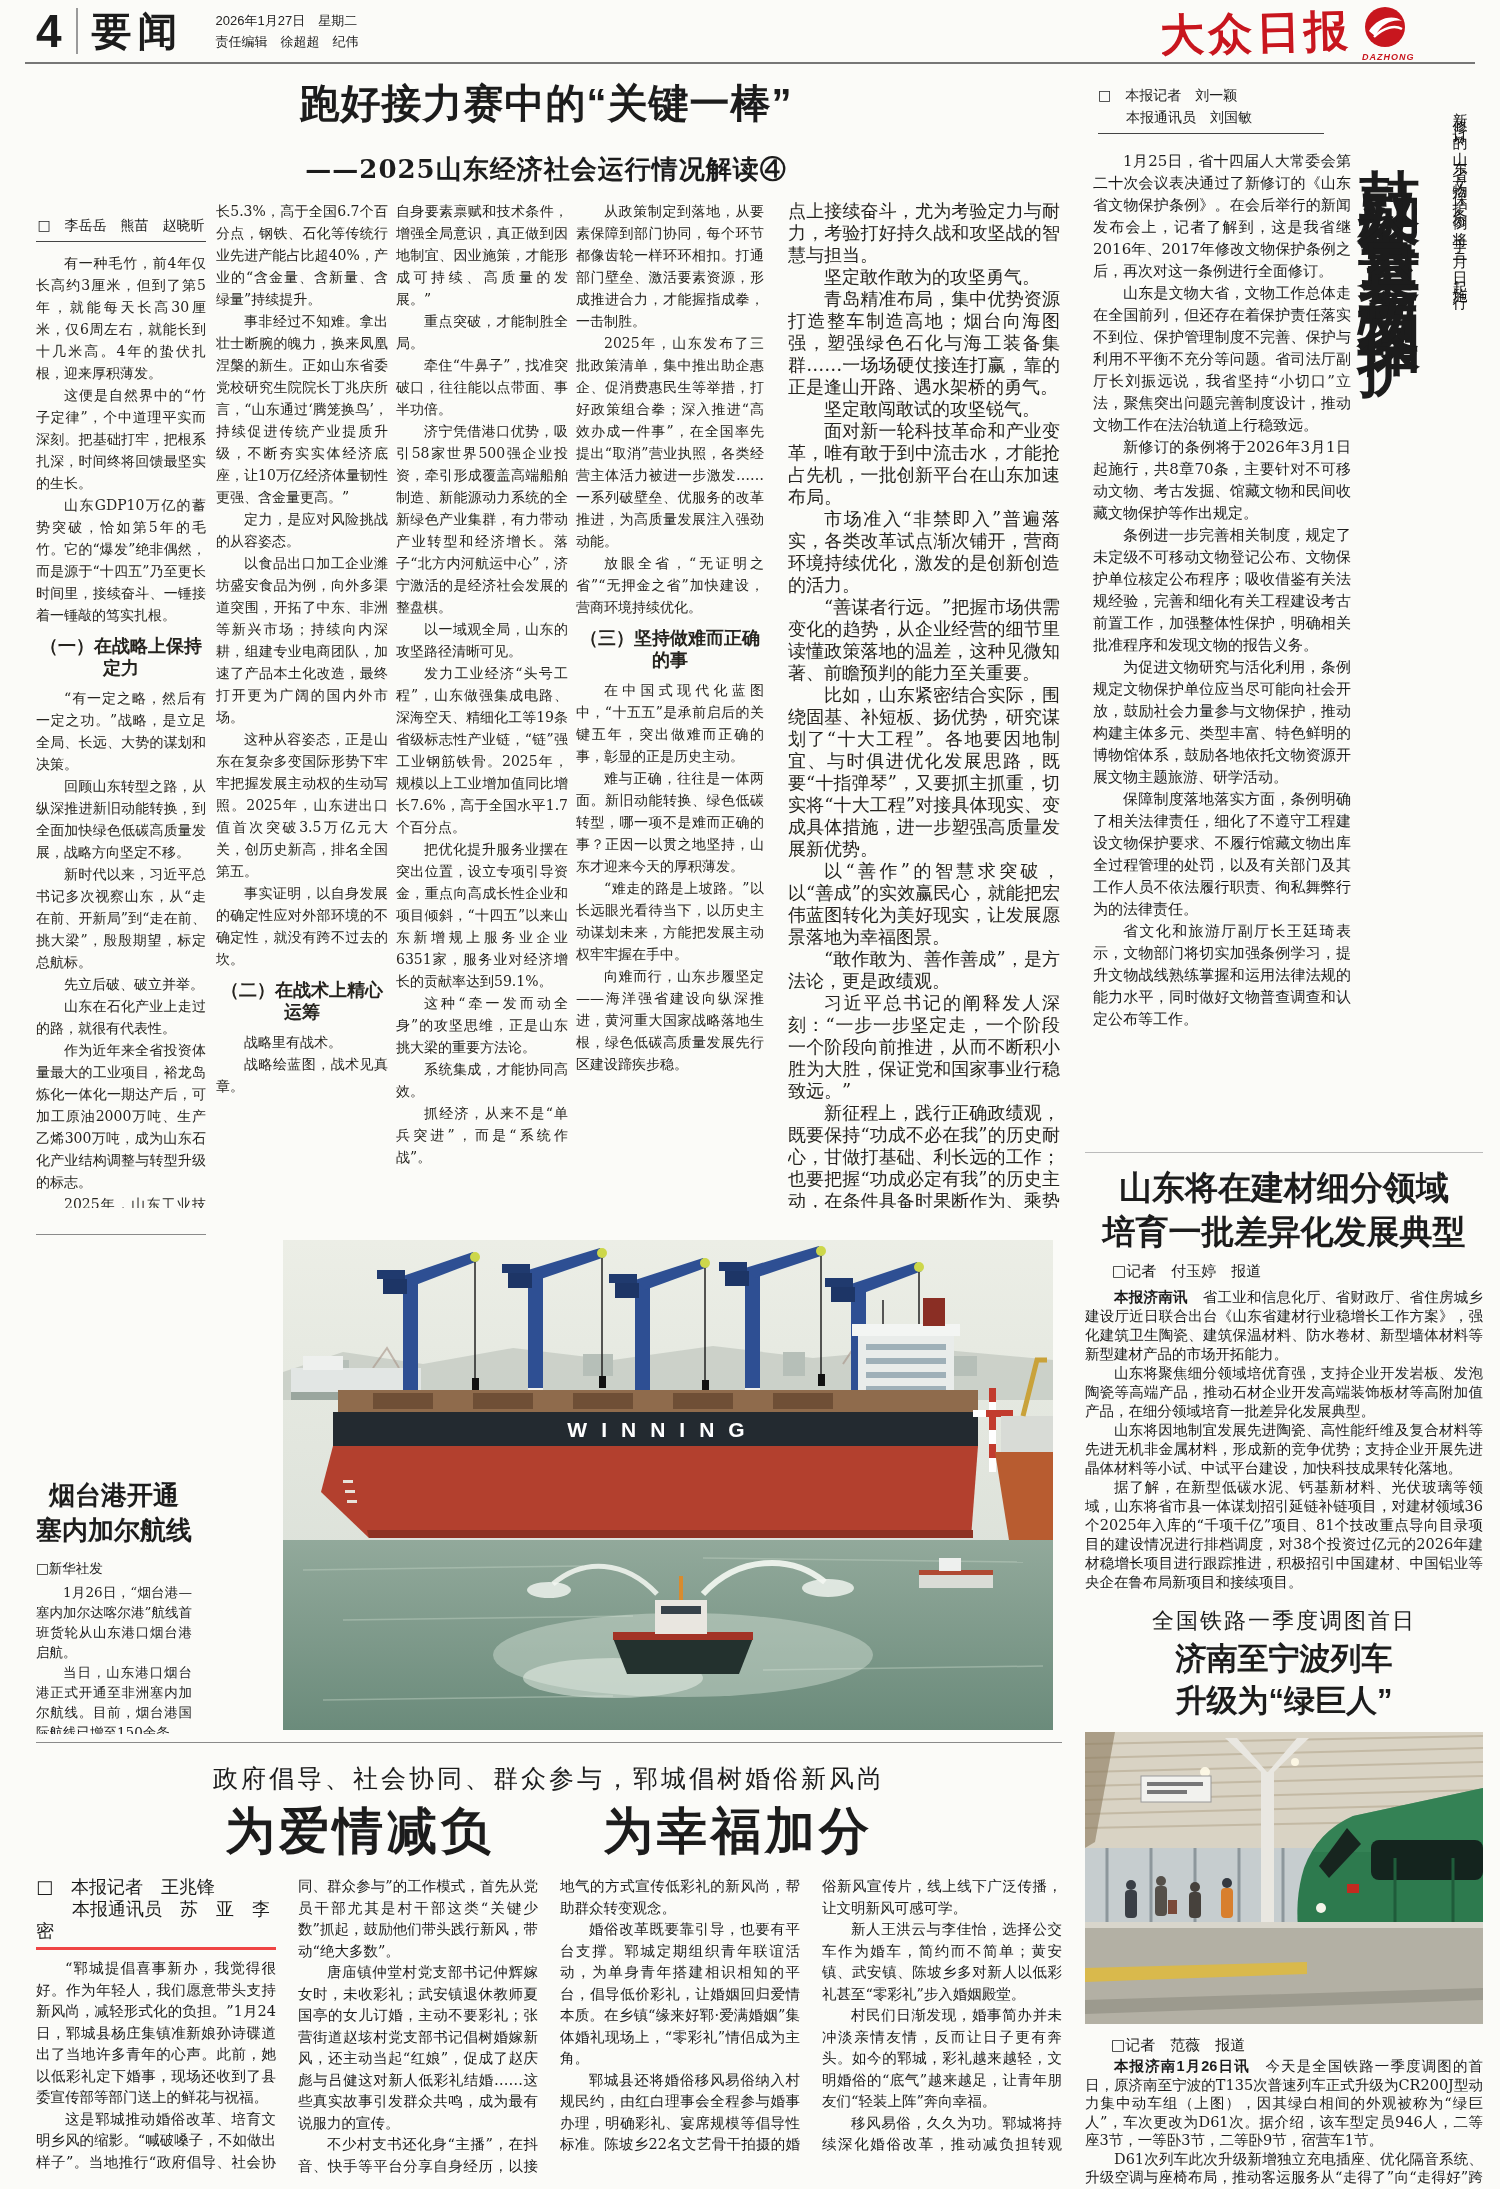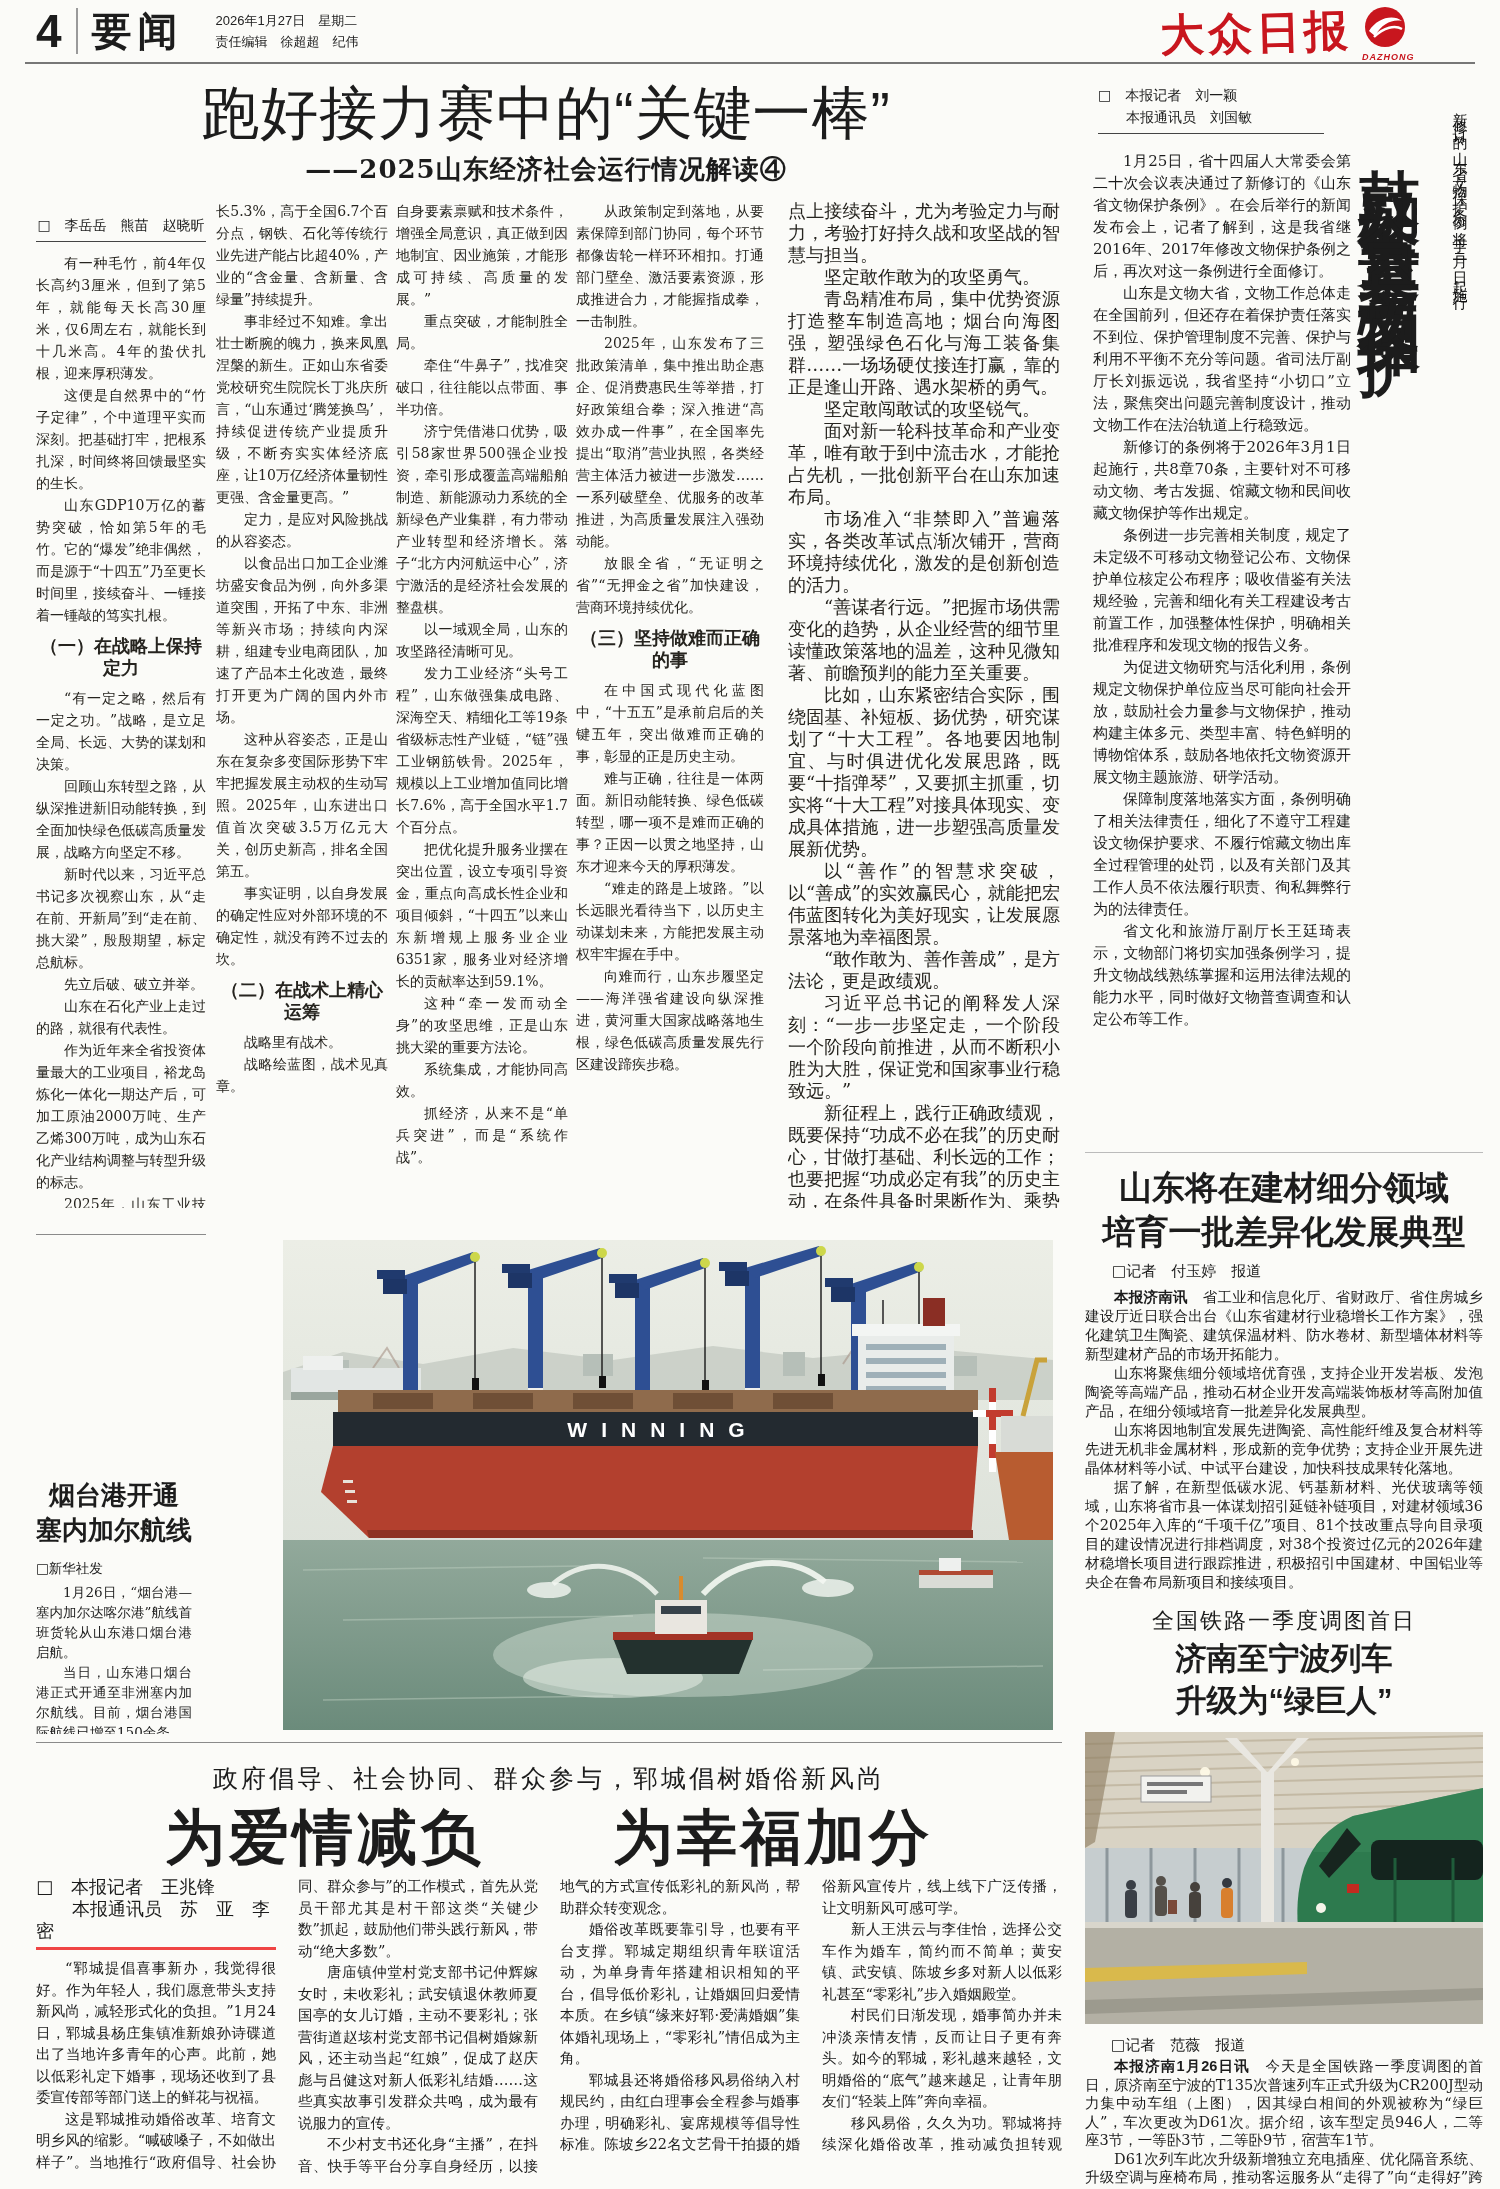--- a/index.html
+++ b/index.html
@@ -18,36 +18,36 @@
        font-family:"DejaVu Serif",serif;transform:rotate(-1.5deg);}
   .masthead-latin{font-size:9px;font-weight:bold;font-style:italic;color:#c8161e;letter-spacing:1px;text-align:center;}
   
   .art p{margin:0;text-indent:2em;text-align:justify;}
   .art p.noind{text-indent:0;}
   .art p b{font-family:"Liberation Sans",sans-serif;}
   .sec-head{font-family:"Liberation Sans",sans-serif;font-weight:bold;font-size:18px;
        text-align:center;margin:9px 0 8px 0;text-indent:0;}
   .maincol{font-size:14px;line-height:22px;overflow:hidden;color:#26241f;}
   .byline{font-size:14px;line-height:22px;border-bottom:1px solid #444;padding-bottom:5px;}
-  .headline-main{font-size:58px;font-weight:400;letter-spacing:1px;line-height:1.15;}
+  .headline-main{font-size:40px;font-weight:700;letter-spacing:1px;line-height:1.15;}
   .subtitle-main{font-size:26px;font-weight:bold;letter-spacing:1px;}
   .vert{writing-mode:vertical-rl;text-orientation:upright;}
   .vert-headline{font-size:62px;font-weight:900;letter-spacing:15px;line-height:1;}
   .vert-kicker{font-size:15px;letter-spacing:8px;color:#111;}
   .wenwu-body{font-size:15px;line-height:22px;overflow:hidden;}
   .small-headline{font-size:33px;font-weight:bold;line-height:44px;}
   .train-headline{font-size:31px;font-weight:bold;line-height:42px;}
   .kicker-serif{font-size:22px;letter-spacing:2px;}
   .brief-body{font-size:14.5px;line-height:19px;overflow:hidden;}
   .train-body{font-size:14.5px;line-height:18.5px;overflow:hidden;}
   .sb-headline{font-size:26px;font-weight:bold;line-height:35px;}
   .sb-credit{font-size:13.5px;margin-top:12px;}
   .sb-body{font-size:13.5px;line-height:20px;overflow:hidden;}
   .wed-kicker{font-size:25px;letter-spacing:3px;}
-  .wed-headline{font-size:60px;font-weight:900;letter-spacing:4px;}
+  .wed-headline{font-size:50px;font-weight:900;letter-spacing:4px;}
   .wed-cols{column-count:4;column-gap:22px;font-size:14.5px;line-height:21.5px;overflow:hidden;}
   .wed-byline{font-size:18px;line-height:22px;border-bottom:3px solid #ef4444;
        padding-bottom:5px;margin-bottom:8px;break-inside:avoid;}
   svg{display:block;}
 </style>
 </head>
 <body>
 
 <div class="abs" style="left:36px;top:8px;display:flex;align-items:center;gap:14px;">
   <div class="pagenum sans">4</div>

